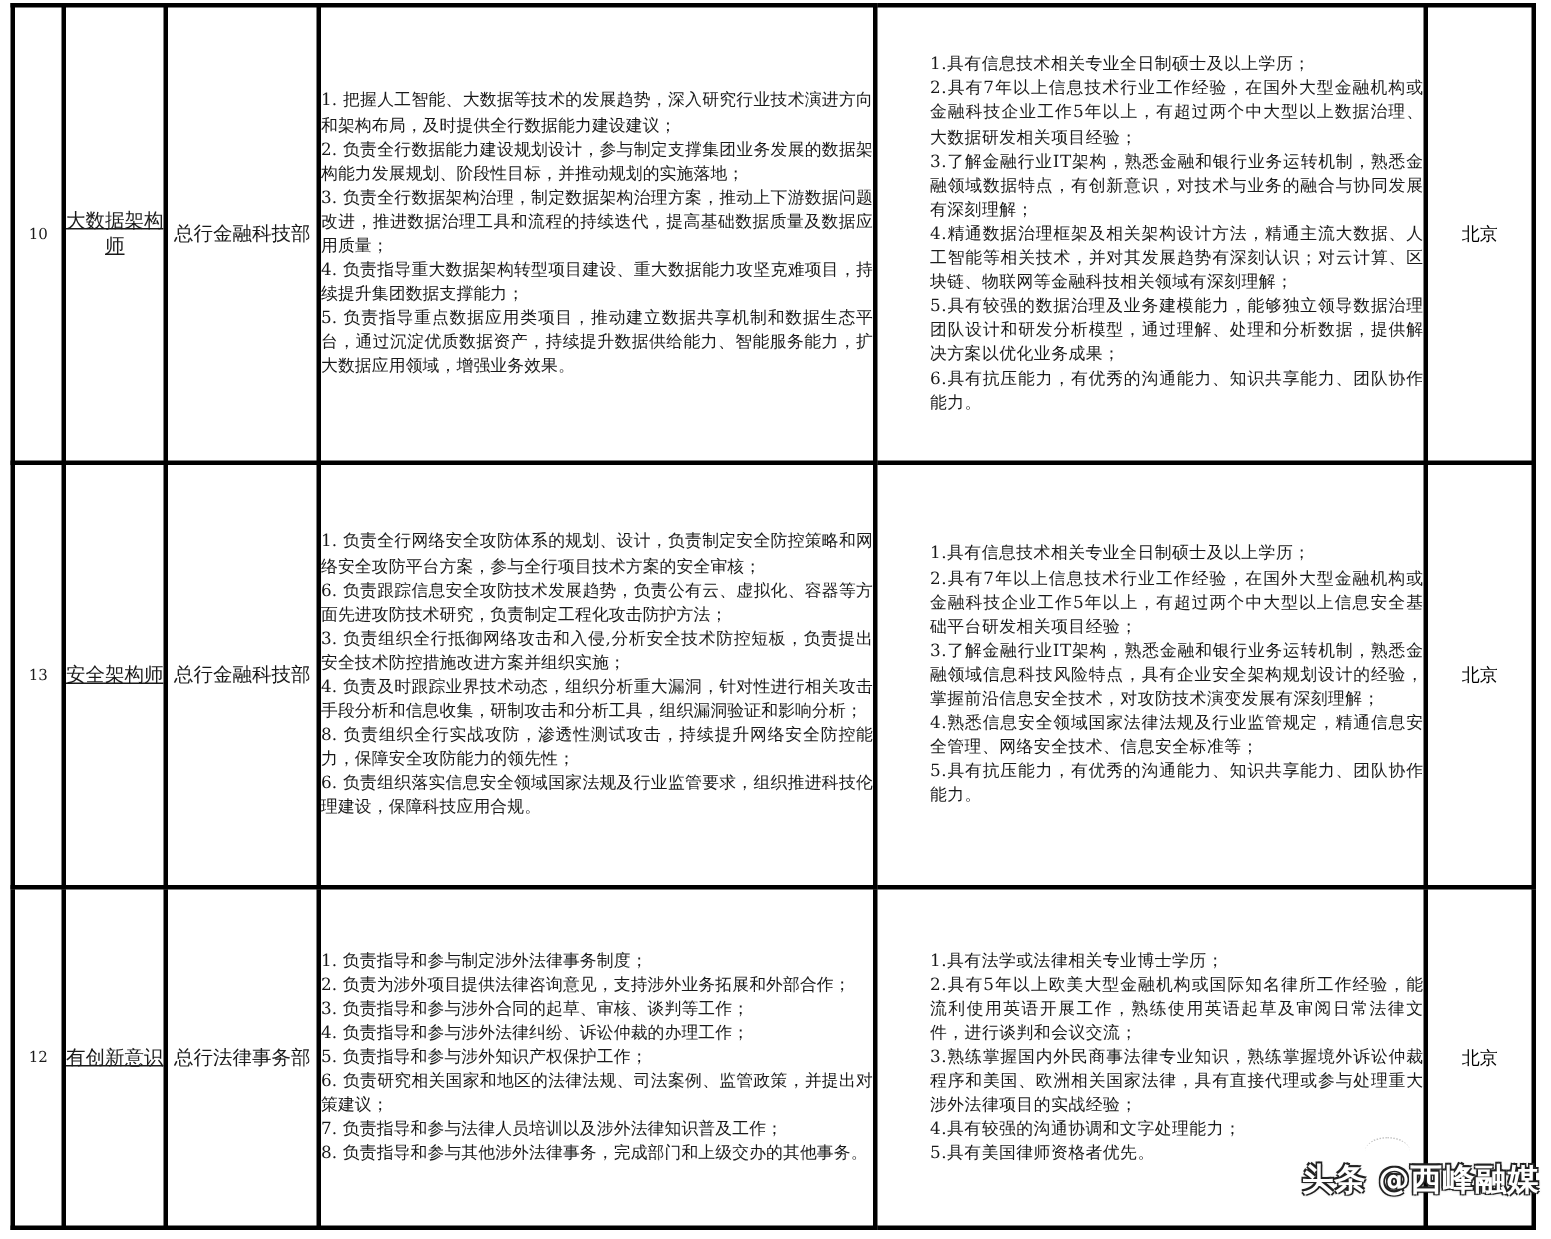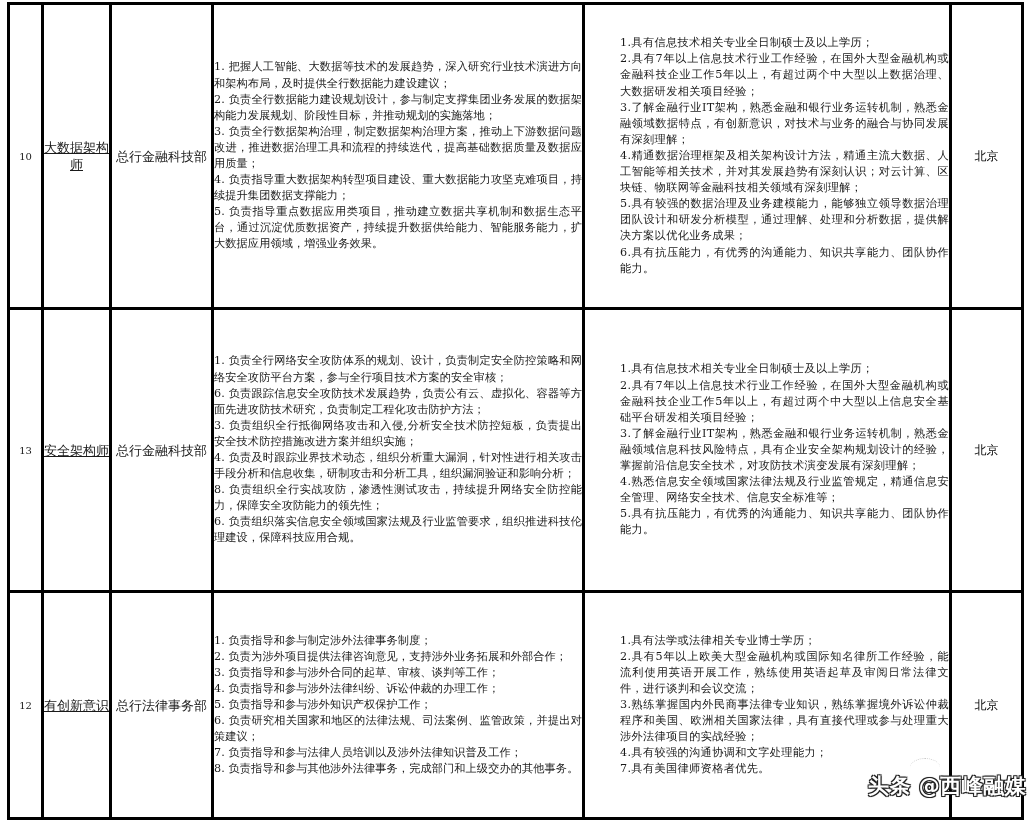--- a/index.html
+++ b/index.html
@@ -100,21 +100,21 @@
         <span class="item">5. 负责指导和参与涉外知识产权保护工作；</span>
         <span class="item">6. 负责研究相关国家和地区的法律法规、司法案例、监管政策，并提出对策建议；</span>
         <span class="item">7. 负责指导和参与法律人员培训以及涉外法律知识普及工作；</span>
         <span class="item">8. 负责指导和参与其他涉外法律事务，完成部门和上级交办的其他事务。</span>
       </td>
       <td class="list req">
         <span class="item">1.具有法学或法律相关专业博士学历；</span>
         <span class="item">2.具有5年以上欧美大型金融机构或国际知名律所工作经验，能流利使用英语开展工作，熟练使用英语起草及审阅日常法律文件，进行谈判和会议交流；</span>
         <span class="item">3.熟练掌握国内外民商事法律专业知识，熟练掌握境外诉讼仲裁程序和美国、欧洲相关国家法律，具有直接代理或参与处理重大涉外法律项目的实战经验；</span>
         <span class="item">4.具有较强的沟通协调和文字处理能力；</span>
-        <span class="item">7.具有美国律师资格者优先。</span>
+        <span class="item">5.具有美国律师资格者优先。</span>
       </td>
       <td class="center loc">北京</td>
     </tr>
   </tbody>
 </table>
 
 <div class="watermark">
   <span class="logo"></span>
   <span>头条 @西峰融媒</span>
 </div>

